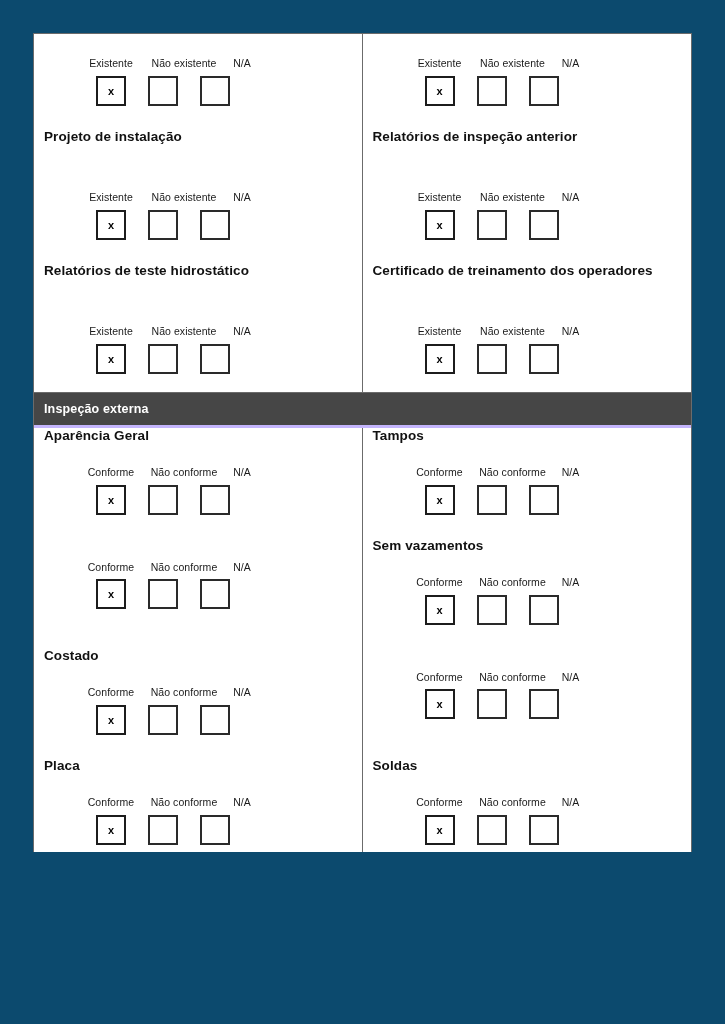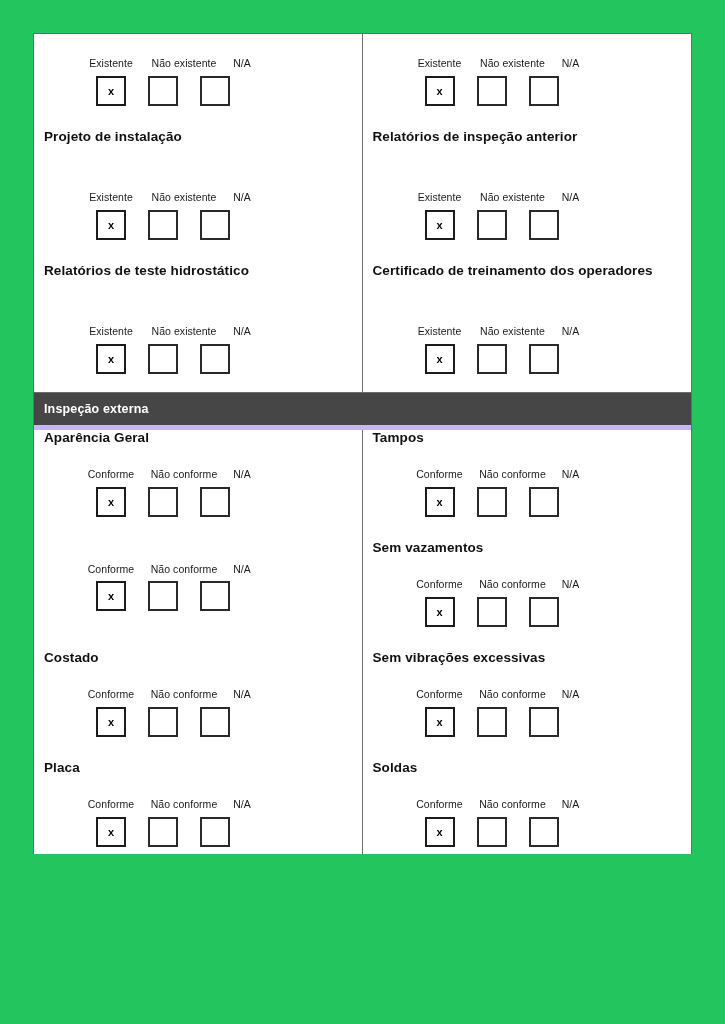--- a/index.html
+++ b/index.html
@@ -15,21 +15,21 @@
     overflow: hidden;
     position: relative;
   }
 
   #sheet {
     position: absolute;
     left: 0;
     top: 0;
     width: 725px;
     height: 1024px;
-    background: #22c55e;
+    background: #0c4a6e;
   }
 
   
   .form-table {
     position: absolute;
     left: 33px;
     top: 33px;
     width: 659px;            
     box-sizing: border-box;
     border: 1px solid #6b6b6b;
@@ -122,21 +122,21 @@
   .section-band {
     box-sizing: border-box;
     width: 100%;
     background: #464646;
     color: #ffffff;
     font-size: 12.5px;
     font-weight: bold;
     letter-spacing: 0.15px;
     padding: 9px 0 9px 10px;
     border-top: 1px solid #6b6b6b;
-    border-bottom: 5px solid #c4b5fd;
+    border-bottom: 3px solid #c4b5fd;
   }
 </style>
 </head>
 <body>
 
 <div id="sheet">
 
   <div class="form-table">
 
     <div class="grid-block">
@@ -336,21 +336,20 @@
             <div class="opt-boxes">
               <span class="cbox b1 checked">x</span>
               <span class="cbox b2 unchecked"></span>
               <span class="cbox b3 unchecked"></span>
             </div>
           </div>
         </div>
       </div>
       <div class="grid-col right">
         <div class="check-item label-first">
-          <div class="item-label">Sem vibrações excessivas</div>
           <div class="opt-row">
             <div class="opt-heads">
               <span class="opt-head h1">Conforme</span>
               <span class="opt-head h2">Não conforme</span>
               <span class="opt-head h3">N/A</span>
             </div>
             <div class="opt-boxes">
               <span class="cbox b1 checked">x</span>
               <span class="cbox b2 unchecked"></span>
               <span class="cbox b3 unchecked"></span>

